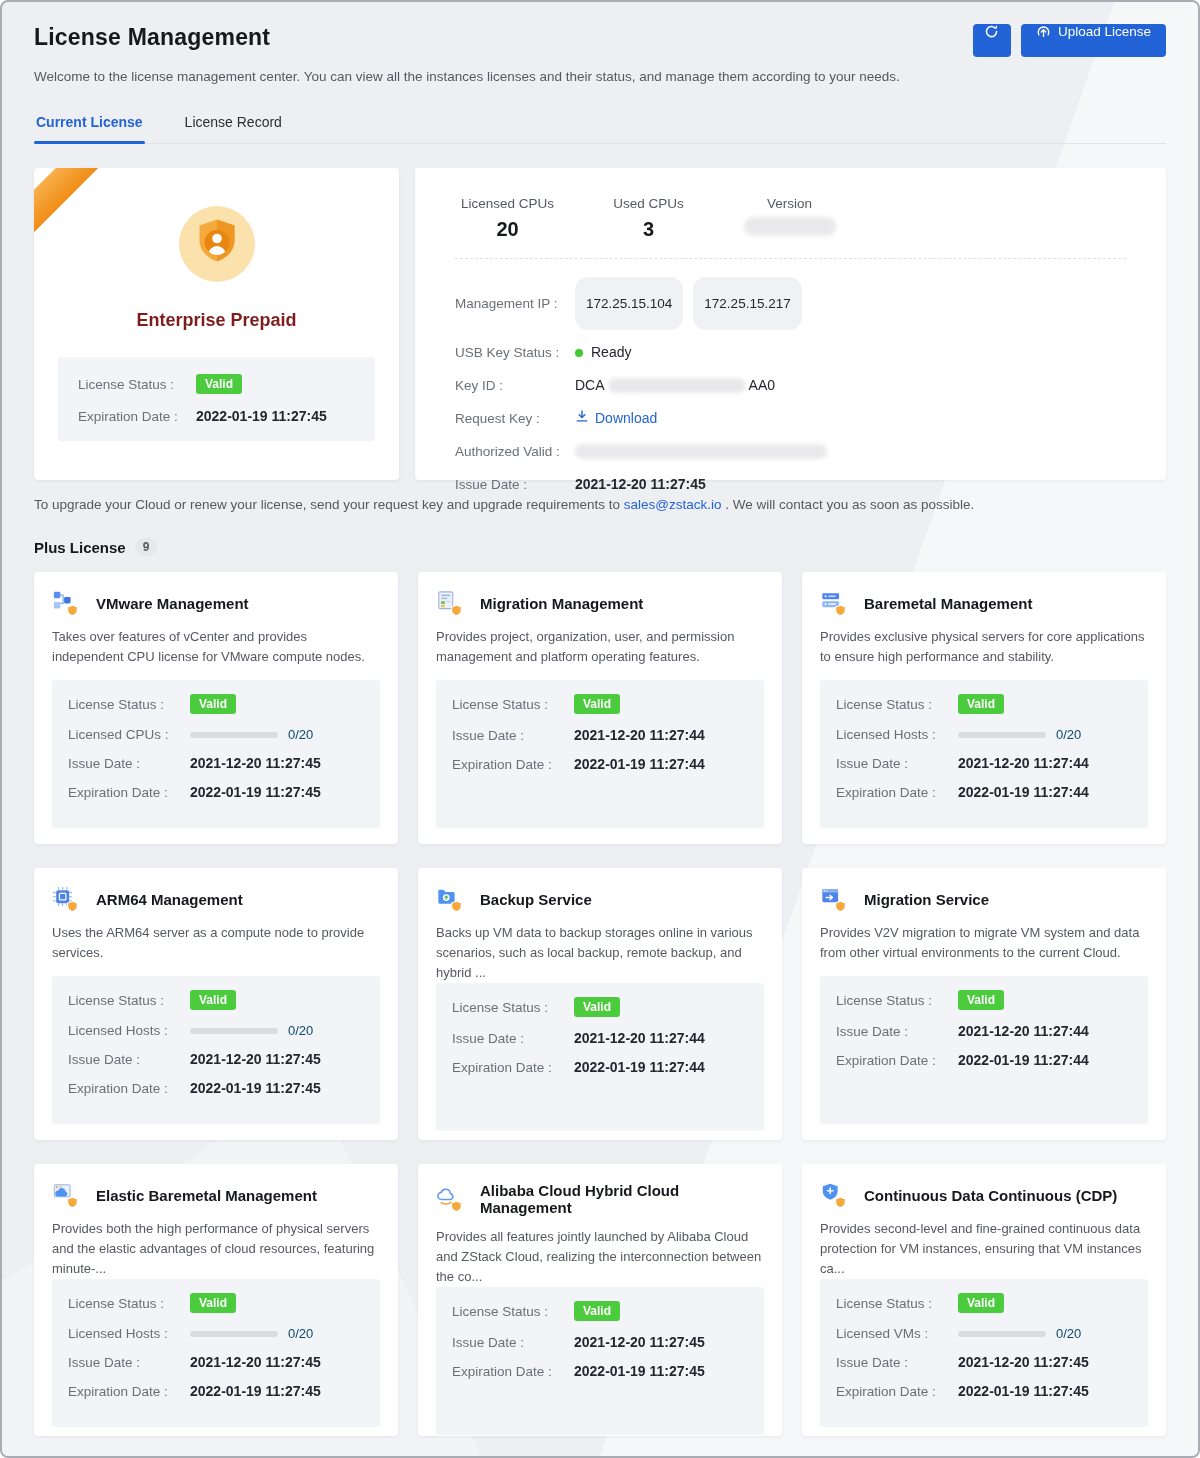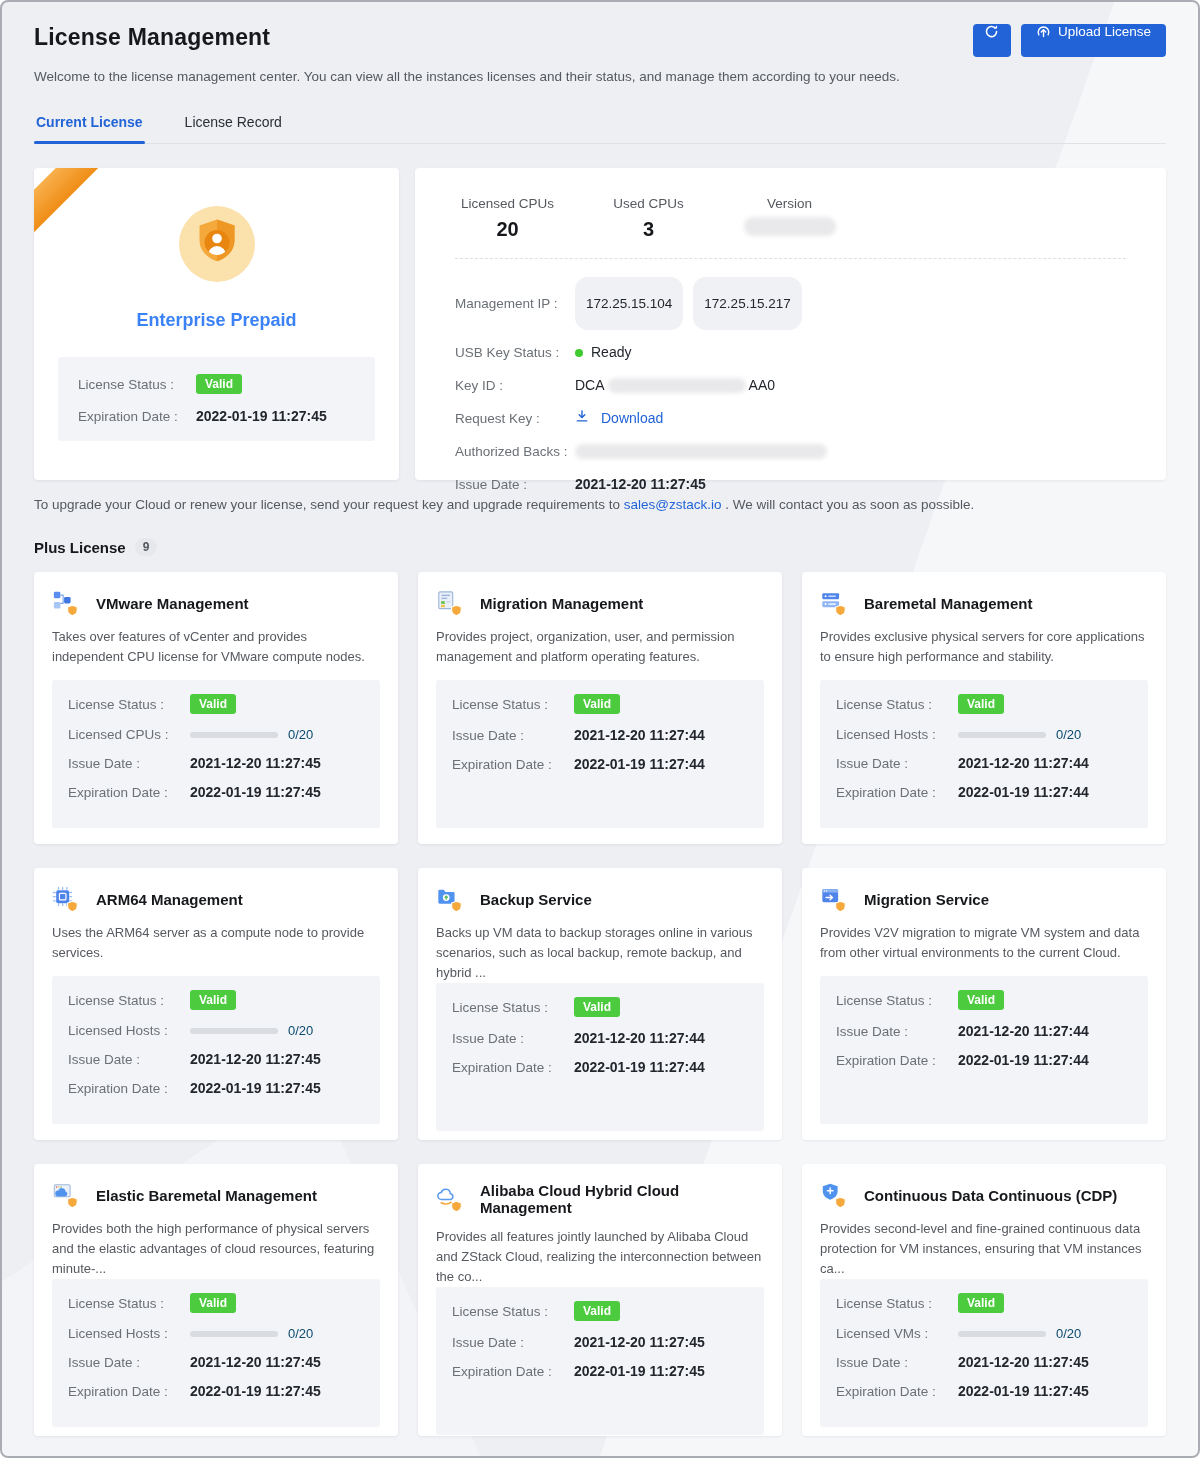--- a/index.html
+++ b/index.html
@@ -62,21 +62,21 @@
     width:365px; height:312px; position:relative; overflow:hidden;
     display:flex; flex-direction:column; align-items:center;
   }
   .ribbon { position:absolute; top:0; left:0; width:95px; height:95px; overflow:hidden; border-radius:4px 0 0 0; }
   .ribbon-band {
     position:absolute; top:11px; left:-58px; width:150px; height:30px;
     background:linear-gradient(to bottom, #f8b04c, #ef8d16);
     transform:rotate(-45deg);
   }
   .license-badge { margin-top:38px; }
-  .summary-type { margin-top:24px; font-size:18px; font-weight:700; color:#3b82f6;text-align:center; }
+  .summary-type { margin-top:24px; font-size:18px; font-weight:700; color:#7f1d1d;text-align:center; }
   .summary-box {
     margin-top:26px; width:317px; background:#f2f4f8; border-radius:3px;
     padding:17px 20px;
   }
   .kv-row { display:flex; align-items:center; margin-bottom:14px; }
   .kv-row:last-child { margin-bottom:0; }
   .kv-label { width:118px; flex:none; font-size:13.5px; color:#6b7076; white-space:nowrap; }
   .kv-value { font-size:14px; font-weight:700; color:#23272d; }
   .badge-valid {
     display:inline-block; background:var(--success,#4ccb3f); color:#fff;
@@ -95,21 +95,21 @@
   .detail-value.strong { font-weight:700; }
   .ip-chip {
     background:#eff1f4; border-radius:13px; padding:16px 11px; margin-right:10px;
     font-size:13.5px; color:#23272d;
   }
   .status-dot { width:8px; height:8px; border-radius:50%; background:#3fcb2f; margin-right:8px; }
   .redacted { display:inline-block; background:#e9e9eb; border-radius:9px; filter:blur(2px); }
   .redacted.version { width:92px; height:19px; margin-top:6px; }
   .redacted.keyid { width:138px; height:15px; margin:0 3px; }
   .redacted.user { width:252px; height:15px; }
-  .link { color:var(--accent,#2263d7); text-decoration:none; cursor:pointer; display:inline-flex; align-items:center; gap:12px; font-size:14px; }
+  .link { color:var(--accent,#2263d7); text-decoration:none; cursor:pointer; display:inline-flex; align-items:center; gap:6px; font-size:14px; }
 
   
   .note { margin-top:17px; font-size:13.5px; color:#55595f; }
 
   
   .plus-header { margin-top:26px; display:flex; align-items:center; gap:9px; }
   .plus-title { font-size:15px; font-weight:700; color:#16181c; }
   .plus-count {
     background:#e6e8eb; color:#55595f; font-size:12px; font-weight:700;
     border-radius:9px; padding:2px 8px;
@@ -255,21 +255,21 @@
               <svg viewBox="0 0 16 16" width="14" height="14">
                   <path d="M8 2.2v7.2" stroke="#2263d7" stroke-width="1.6" stroke-linecap="round"></path>
                   <path d="M4.8 6.6 8 9.8l3.2-3.2" fill="none" stroke="#2263d7" stroke-width="1.6" stroke-linecap="round" stroke-linejoin="round"></path>
                   <path d="M2.6 13.6h10.8" stroke="#2263d7" stroke-width="1.6" stroke-linecap="round"></path>
                 </svg>
             </span>
             <span>Download</span>
           </a>
         </div>
         <div class="detail-row">
-          <span class="detail-label">Authorized Backs :</span>
+          <span class="detail-label">Authorized Valid :</span>
           <span class="redacted user"></span>
         </div>
         <div class="detail-row">
           <span class="detail-label">Issue Date :</span>
           <span class="detail-value strong">2021-12-20 11:27:45</span>
         </div>
       </div>
     </div>
 
     <p class="note"><span>To upgrade your Cloud or renew your license, send your request key and upgrade requirements to </span><a class="link" style="font-size:13.5px">sales@zstack.io</a><span> . We will contact you as soon as possible.</span></p>

